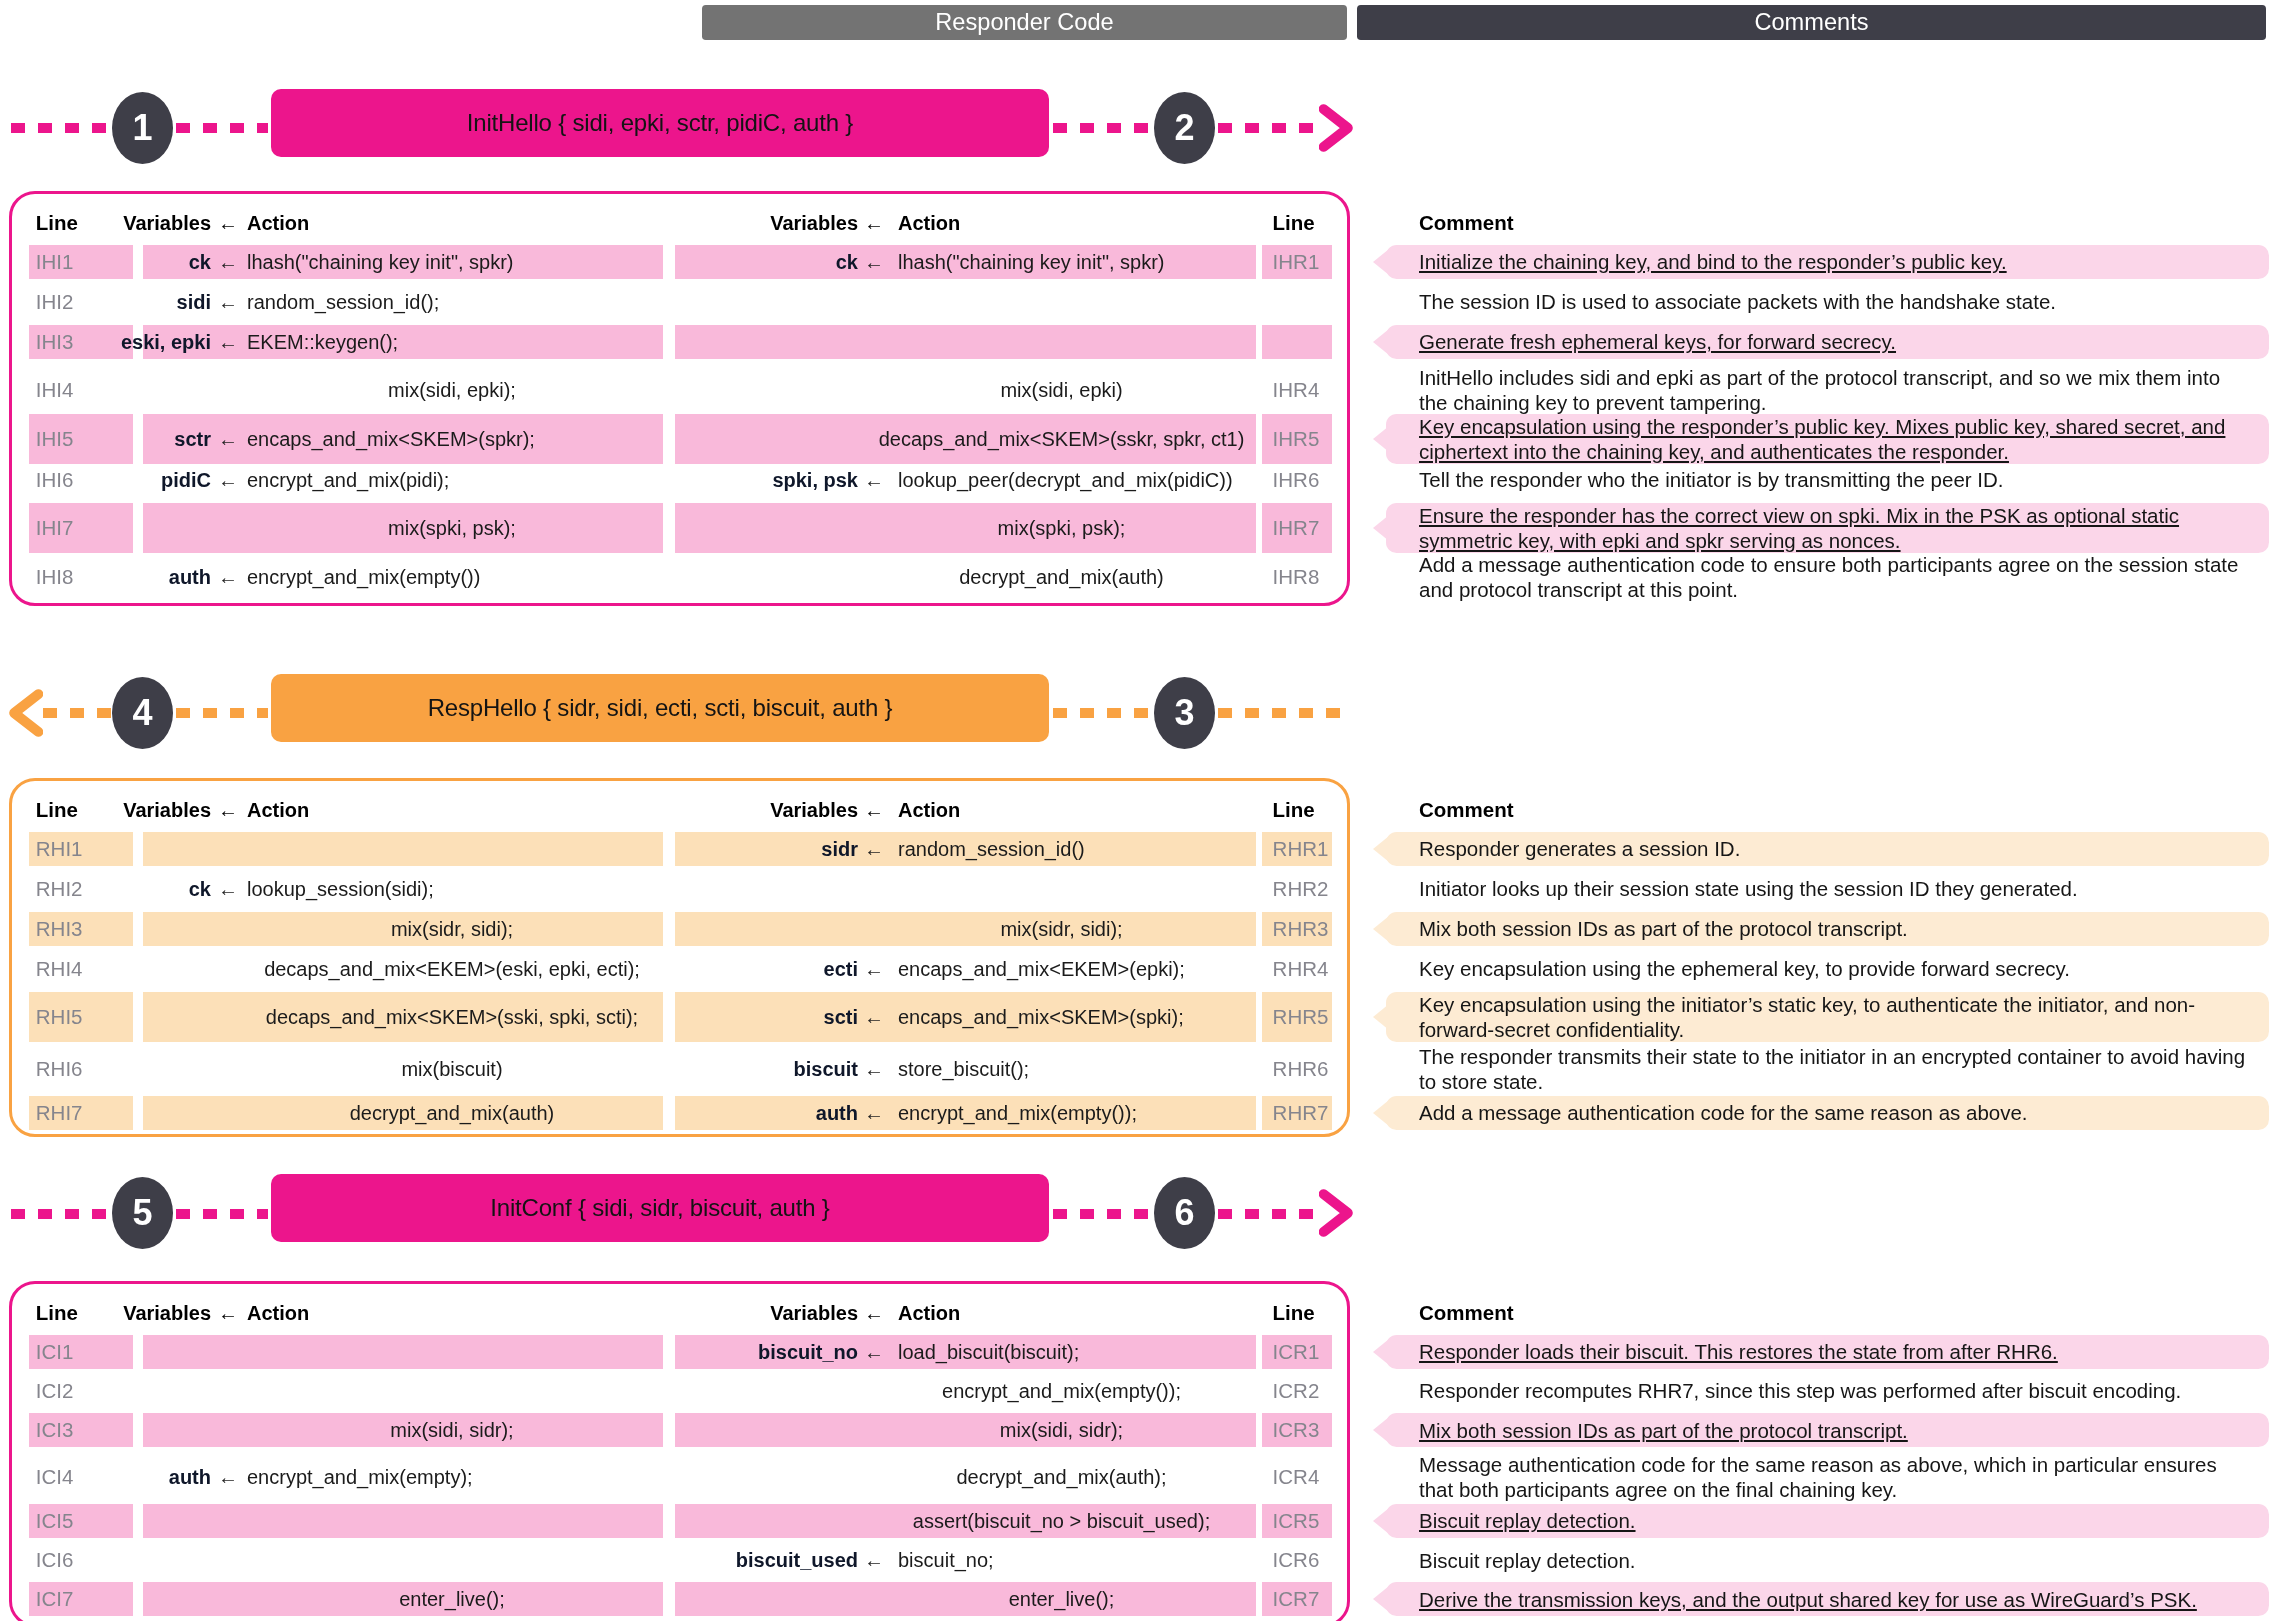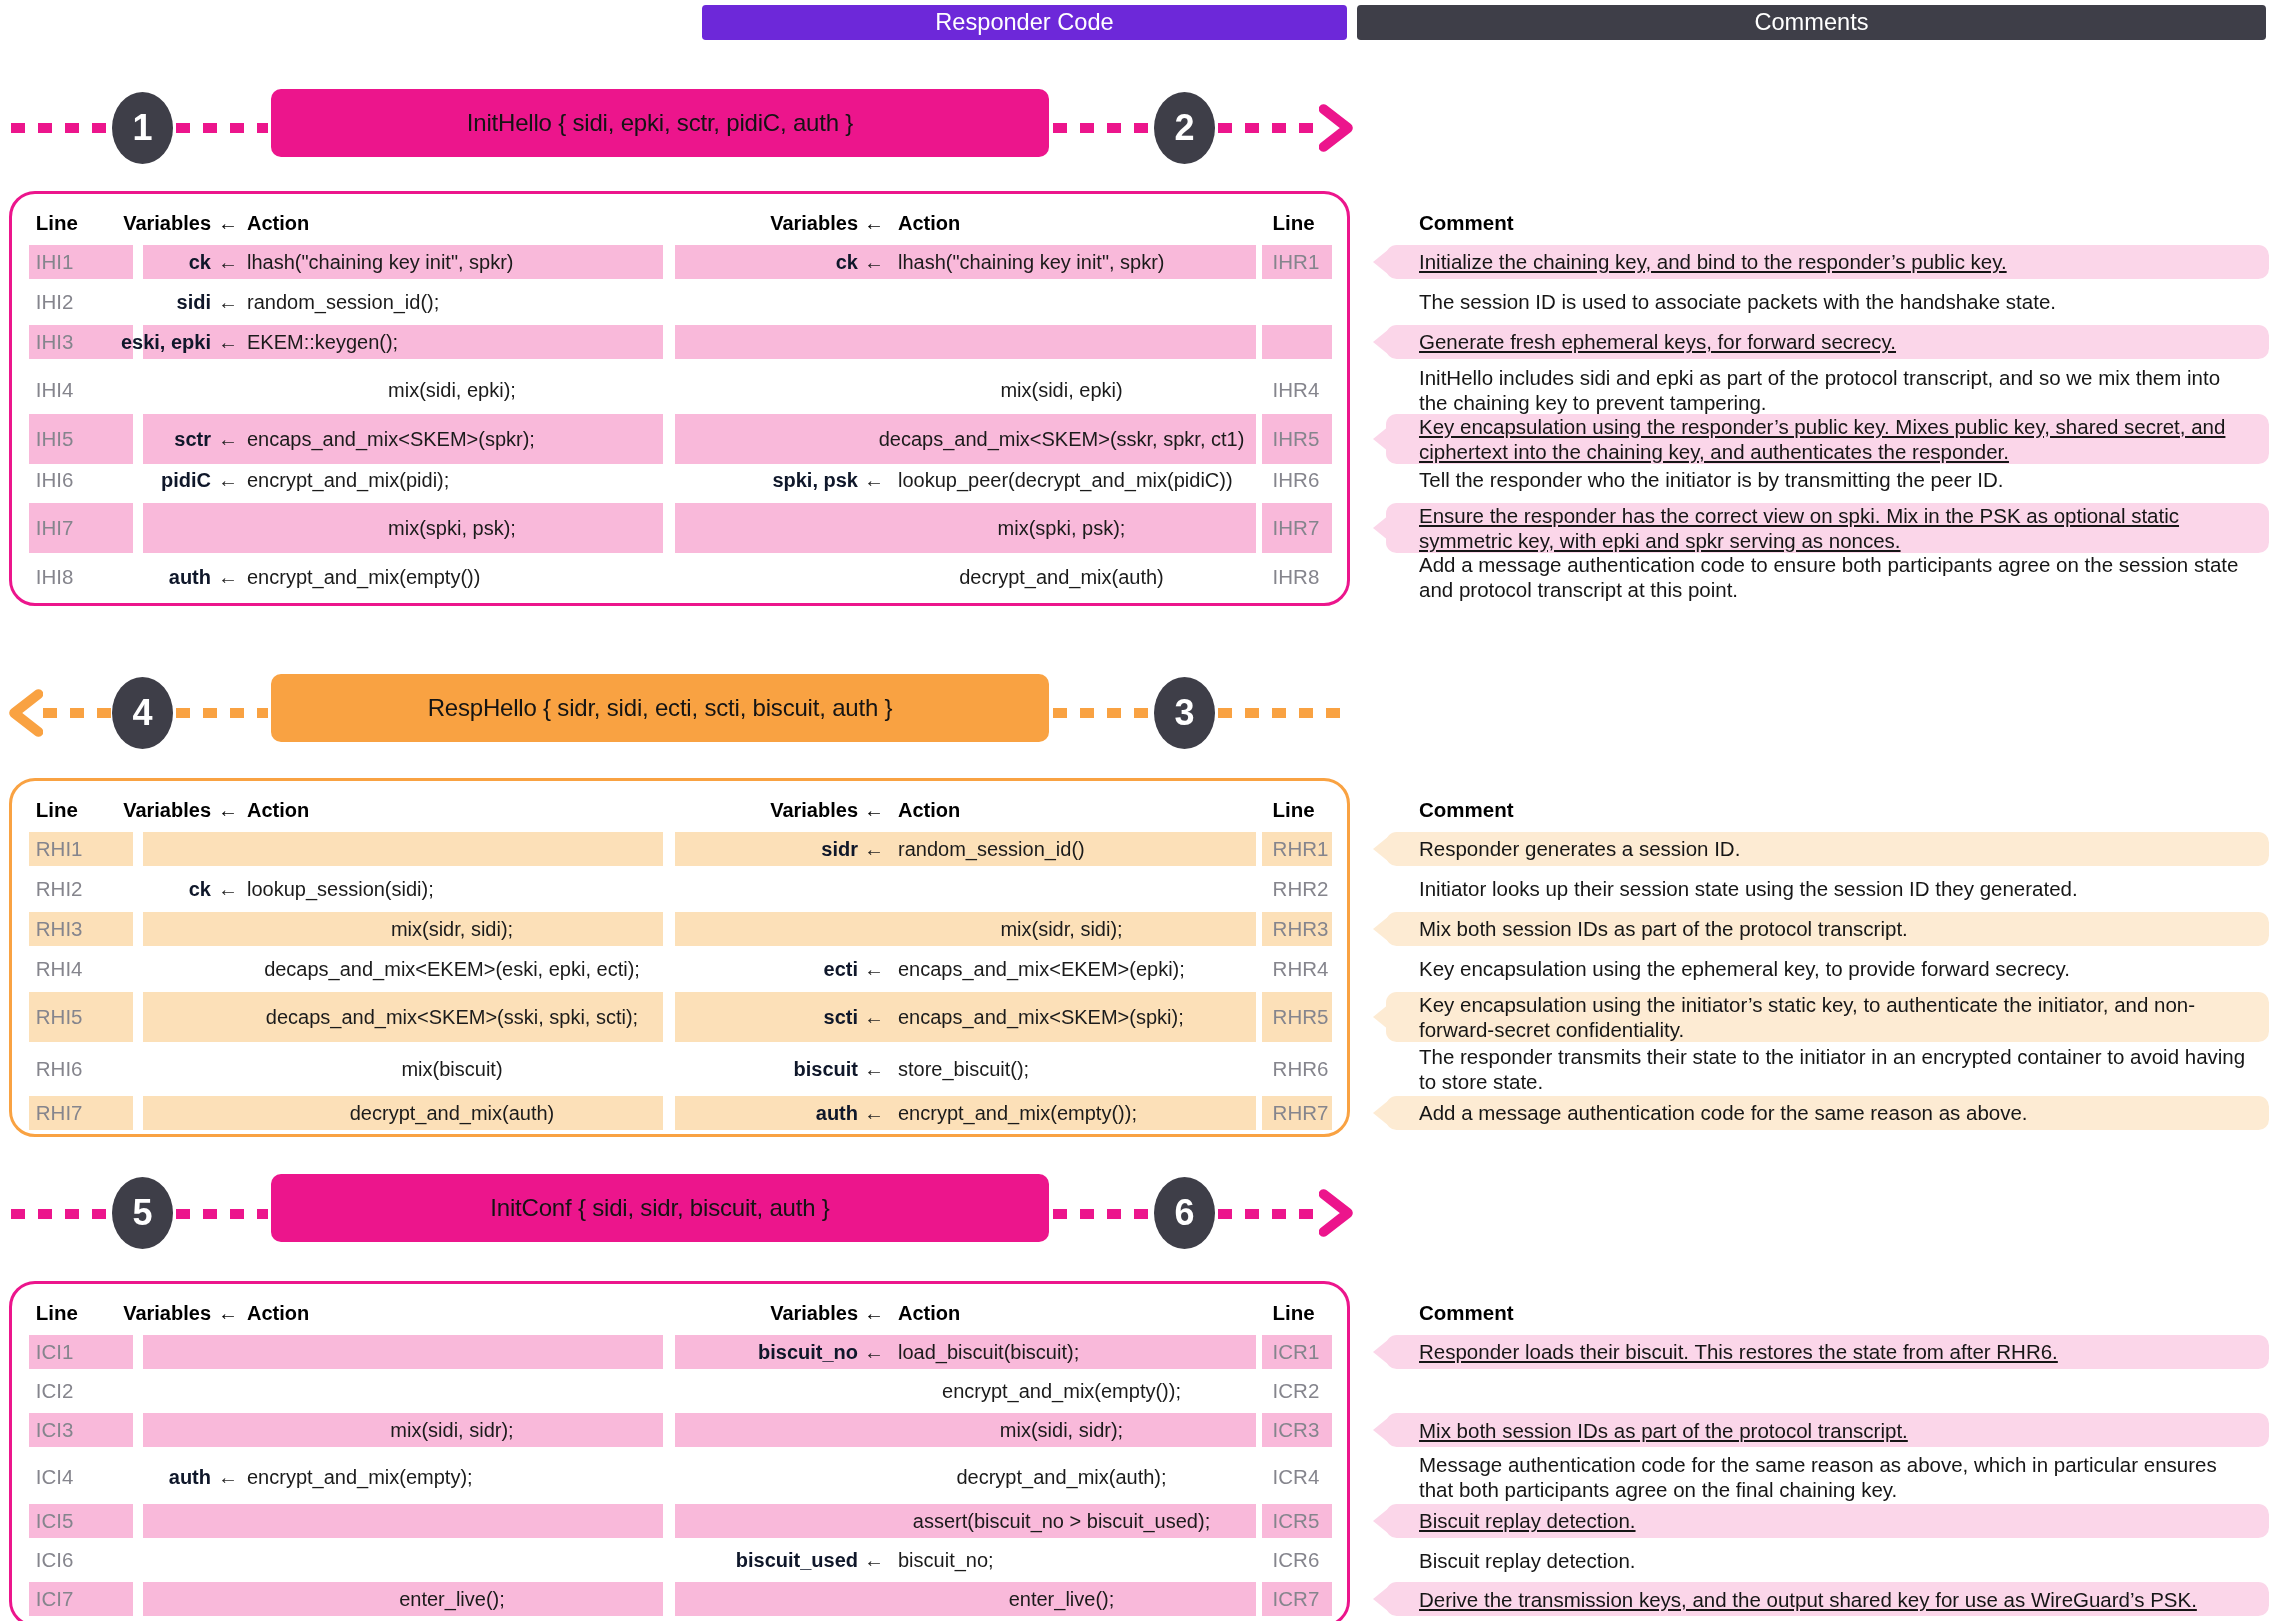--- a/index.html
+++ b/index.html
@@ -3,21 +3,21 @@
 <meta charset="utf-8">
 <style>
   html,body{margin:0;padding:0;background:#ffffff;}
   #canvas{position:relative;width:2273px;height:1621px;background:#ffffff;overflow:hidden;
           font-family:"Liberation Sans","DejaVu Sans",sans-serif;}
 
   
   .hbar{position:absolute;top:5.3px;height:35px;border-radius:3.8px;display:flex;align-items:center;
         justify-content:center;color:#ffffff;font-size:23.6px;}
   #hb-i{left:6px;width:670px;background:#EC158C;}
-  #hb-r{left:702px;width:645px;background:#6d28d9;}
+  #hb-r{left:702px;width:645px;background:#737373;}
   #hb-c{left:1357px;width:909px;background:#3E3E48;}
 
   
   .dash{position:absolute;height:10px;}
   .dash.pk{background:repeating-linear-gradient(90deg,#EC158C 0 14.4px,transparent 14.4px 27px);}
   .dash.or{background:repeating-linear-gradient(90deg,#F9A242 0 14.4px,transparent 14.4px 27px);}
   .badge{position:absolute;width:61px;height:72px;border-radius:50%;background:#3E3E48;color:#fff;
          display:flex;align-items:center;justify-content:center;font-size:36px;font-weight:700;}
   .pill{position:absolute;width:778px;height:68px;border-radius:10px;display:flex;align-items:center;
         justify-content:center;font-size:24px;color:#141414;letter-spacing:-0.2px;}
@@ -464,20 +464,25 @@
         </div>
       </div>
       <div class="trow hs">
         <div class="cl">ICI2</div>
         <div class="br">
           <span class="nv">
             <span>encrypt_and_mix(empty());</span>
           </span>
         </div>
         <div class="cr">ICR2</div>
+        <div class="cm">
+          <div class="plainc">
+            <span class="nw">Responder recomputes RHR7, since this step was performed after biscuit encoding.</span>
+          </div>
+        </div>
       </div>
       <div class="trow hs">
         <div class="cl hl-p">ICI3</div>
         <div class="bl hl-p">
           <span class="nv">
             <span>mix(sidi, sidr);</span>
           </span>
         </div>
         <div class="br hl-p">
           <span class="nv">

